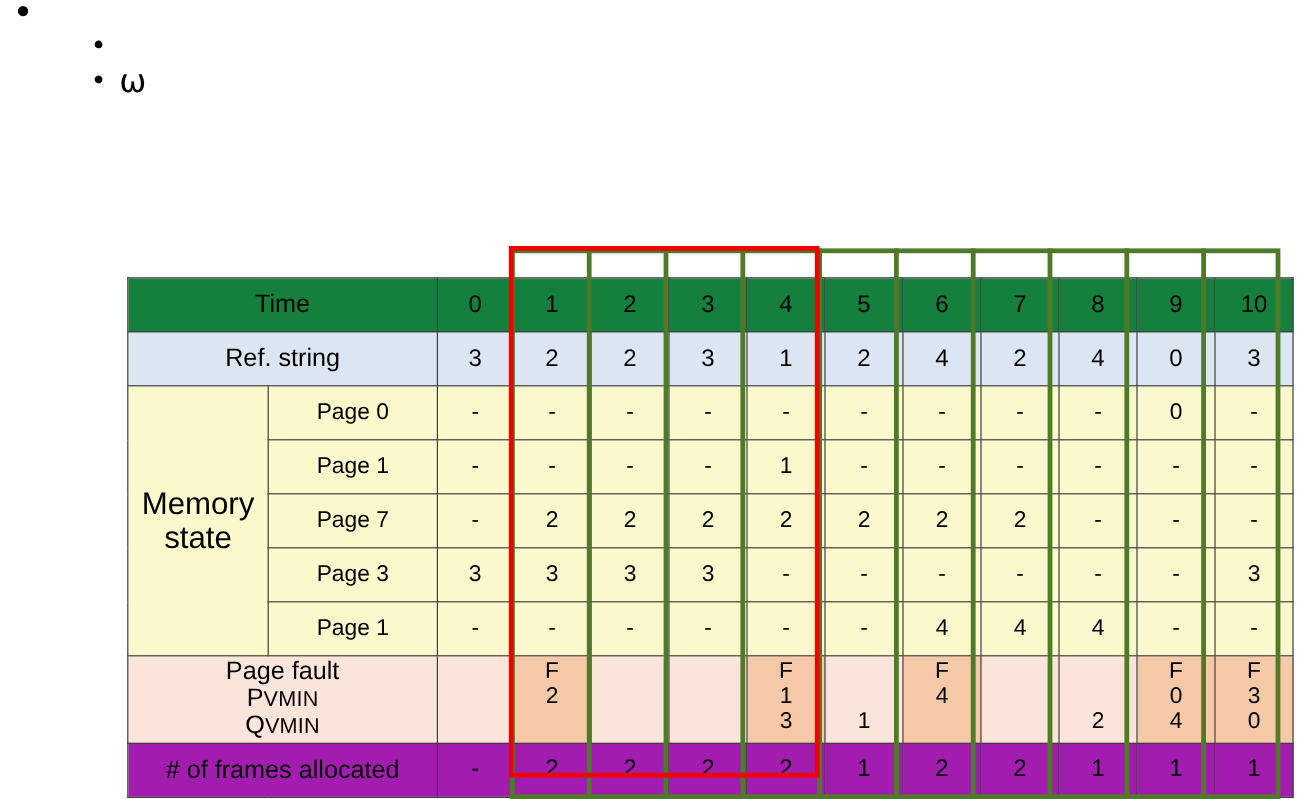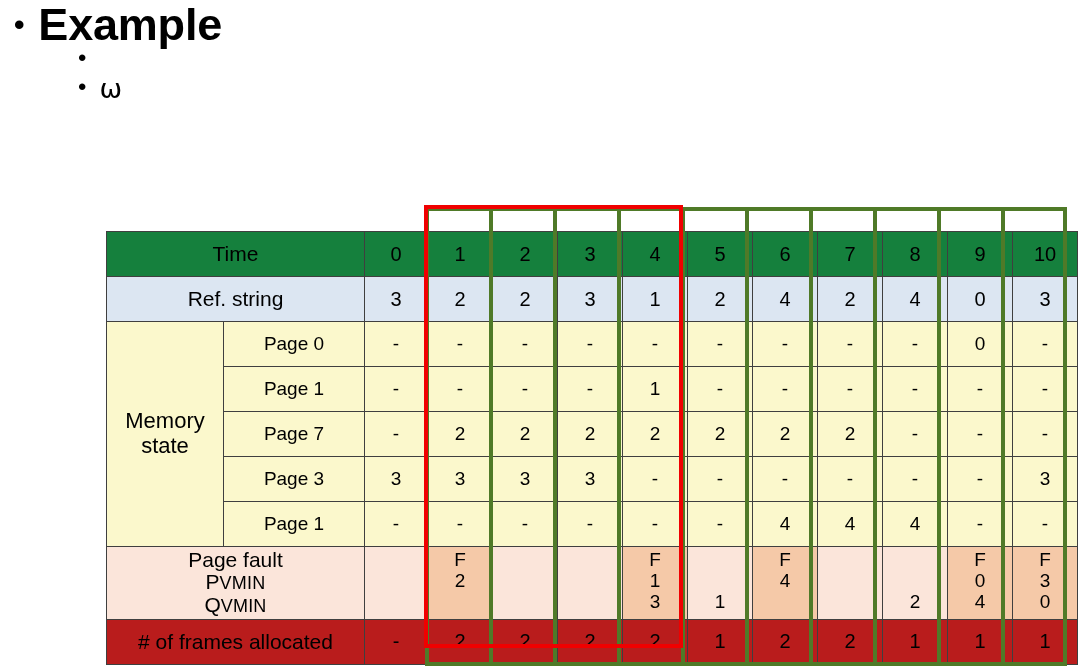--- a/index.html
+++ b/index.html
@@ -83,21 +83,21 @@
   td.lbl-wide   { width: 256px; background: #fbf8cc; font-size: 21px; }
   td.lbl-narrow { width: 116px; background: #fbf8cc; font-size: 21px; }
   td.lbl-sub    { width: 140px; background: #fbf8cc; font-size: 21px; text-align: center; }
   td.col0       { width: 62px; }
   td.dcol       { width: 64px; }
 
   .row-time td   { background: #15803d; height: 50px; }
   .row-ref  td   { background: #dce6f2; height: 50px; }
   .row-mem  td   { background: #fbf8cc; height: 29px; font-size: 19px; }
   .row-pf   td   { background: #fbe5da; }
-  .row-fr   td   { background: #b91c1c; height: 46px; }
+  .row-fr   td   { background: #a21caf; height: 46px; }
 
   td.fault { background: #f5c9a8 !important; }
 
   .pf-cell {
     line-height: 1.08;
     font-size: 19px;
     height: 100%;
     display: flex;
     flex-direction: column;
     justify-content: flex-start;
@@ -110,21 +110,21 @@
   .pf-label {
     line-height: 1.06;
     padding: 2px 0 3px 0;
   }
   .pf-label .pf-title { font-size: 21px; display:block; }
   .pf-label .pf-pq { font-size: 21px; display:block; }
   .pf-label .sc { font-size: 18px; letter-spacing: 0.2px; }
 
   .memlbl {
     line-height: 1.12;
-    font-size: 22px;
+    font-size: 26px;
   }
 
   
   .overlay { position: absolute; pointer-events: none; }
   .green-box {
     left: 425px; top: 207px;
     width: 642px; height: 459px;
     border: 4px solid #4f7a28;
     box-sizing: border-box;
   }
@@ -138,21 +138,20 @@
     border: 4px solid #f00000;
     box-sizing: border-box;
   }
 </style>
 </head>
 <body>
 
 <div class="bullets">
   <div class="bullet-l1">
     <span class="dot">•</span>
-    <span>Example</span>
   </div>
   <div class="bullet-l2">
     <span class="dot">•</span>
   </div>
   <div class="bullet-l2">
     <span class="dot">•</span>
     <span class="omega-sym">ω</span>
   </div>
 </div>
 

